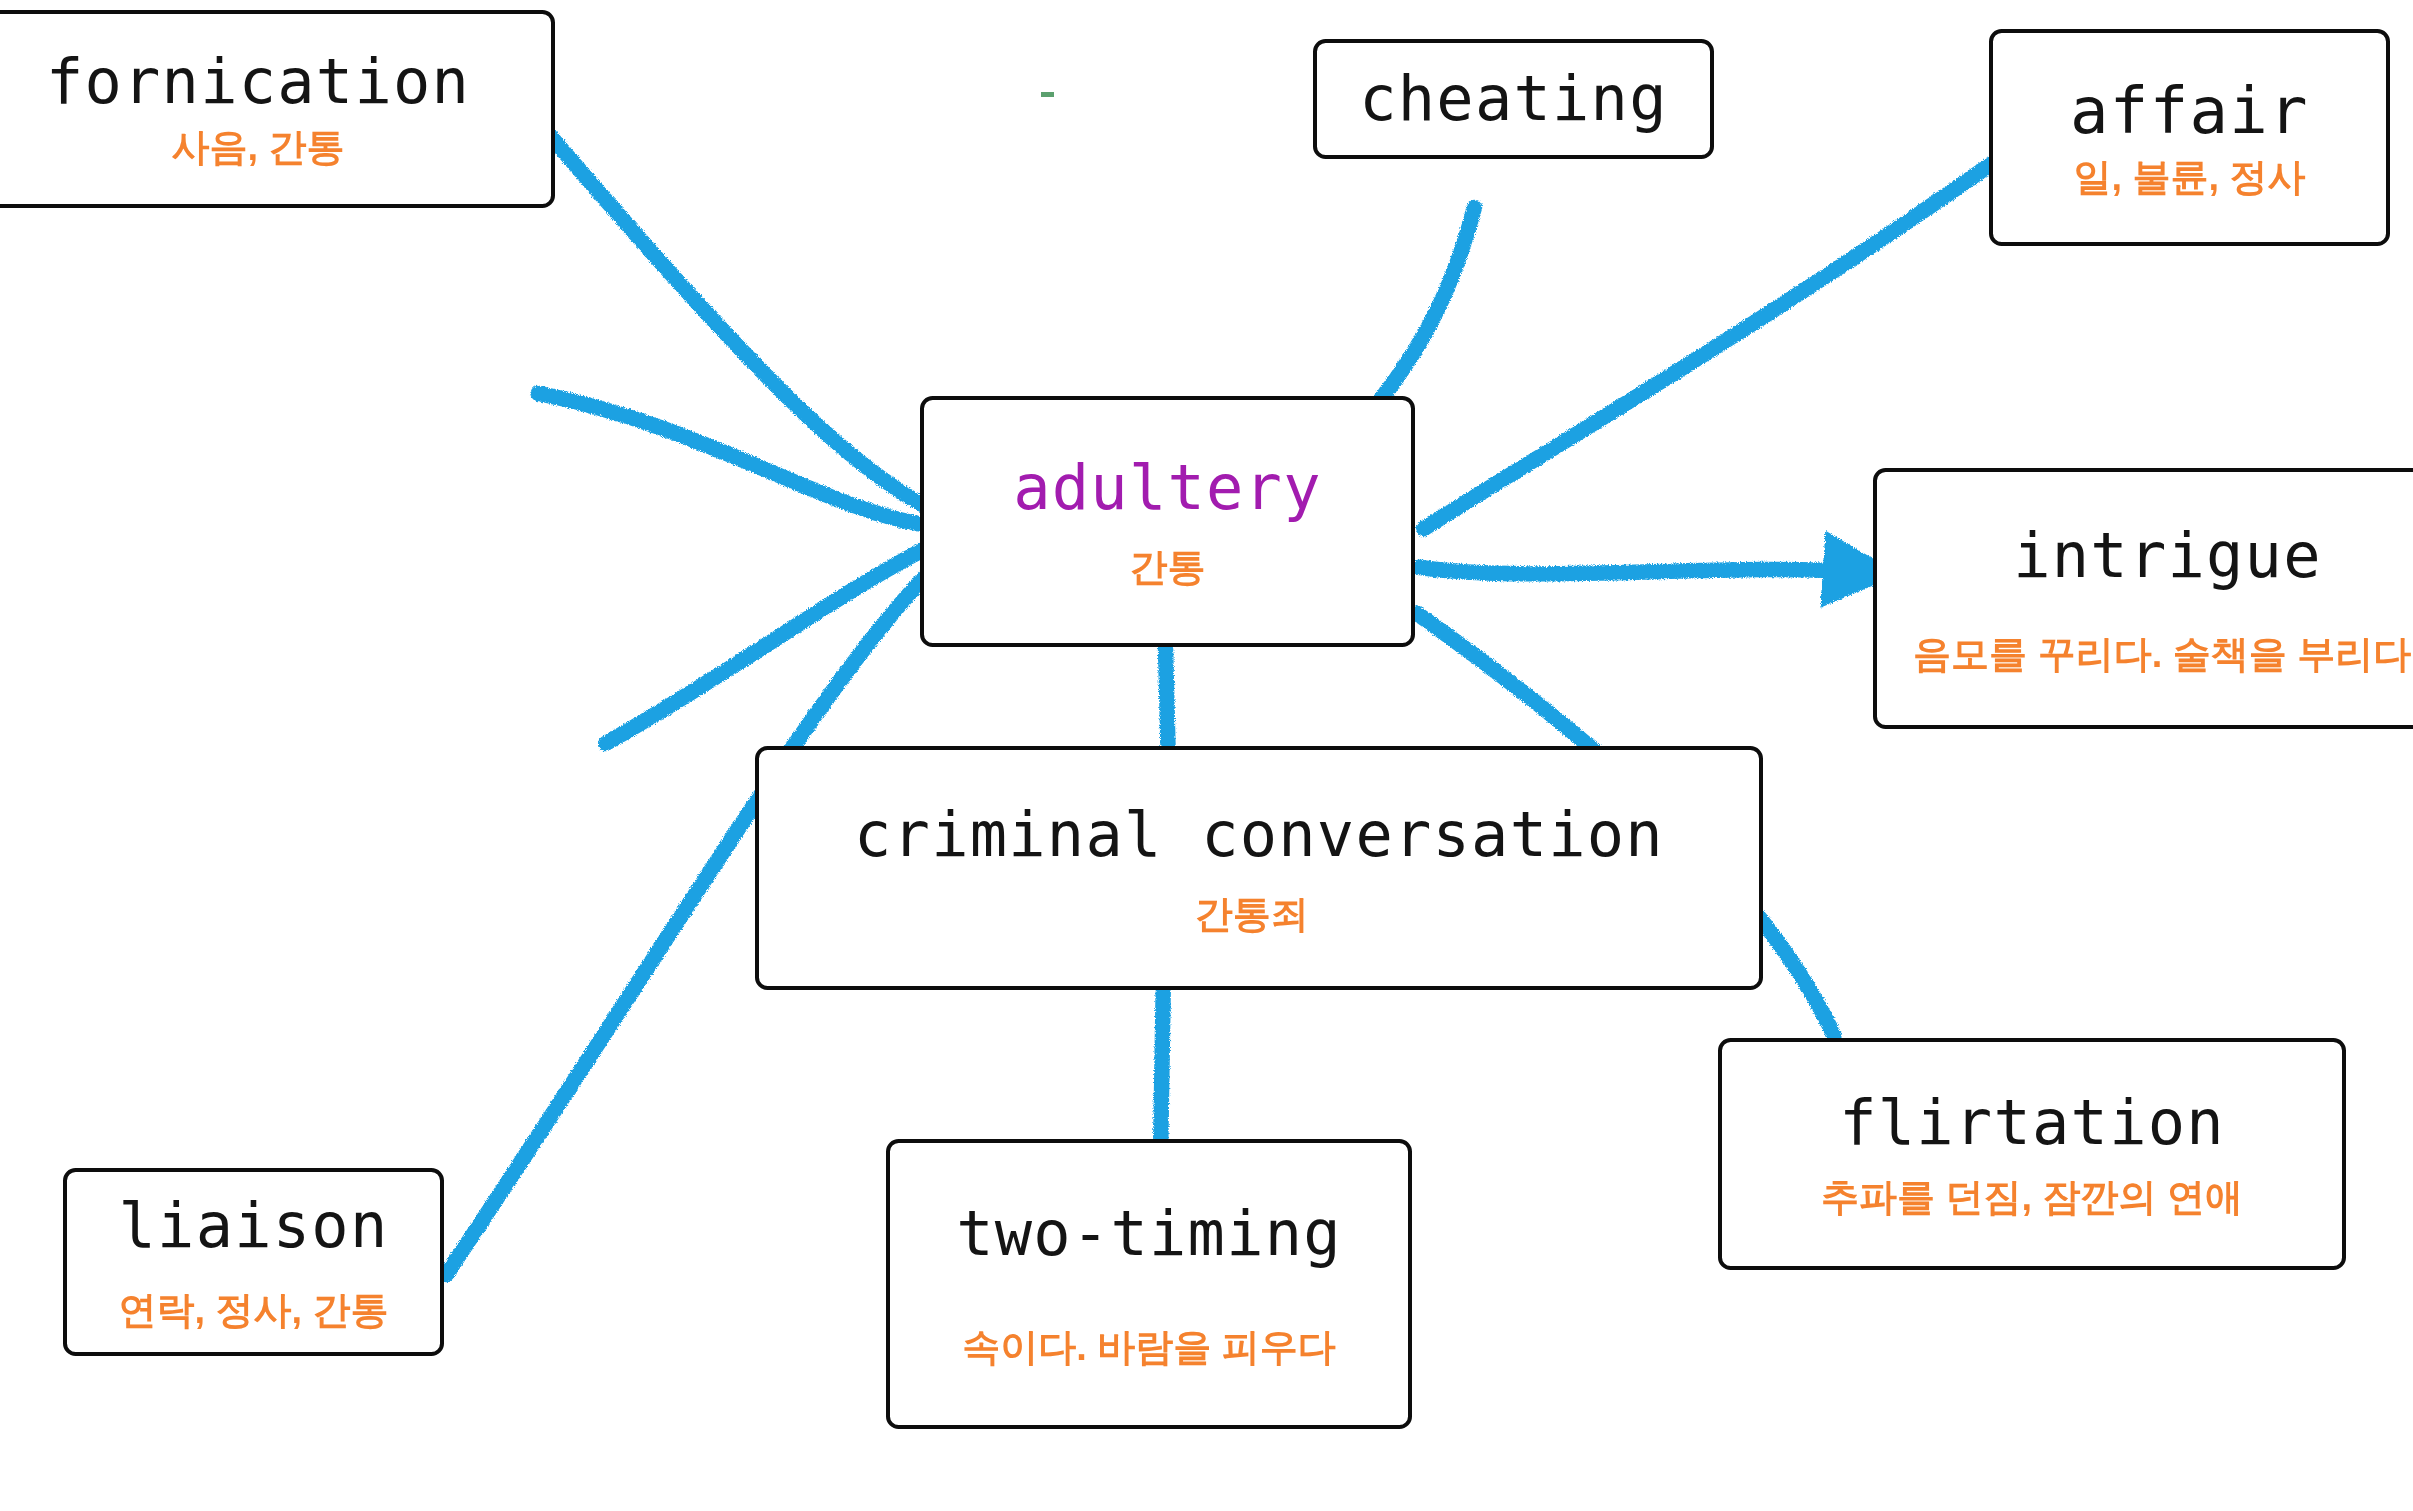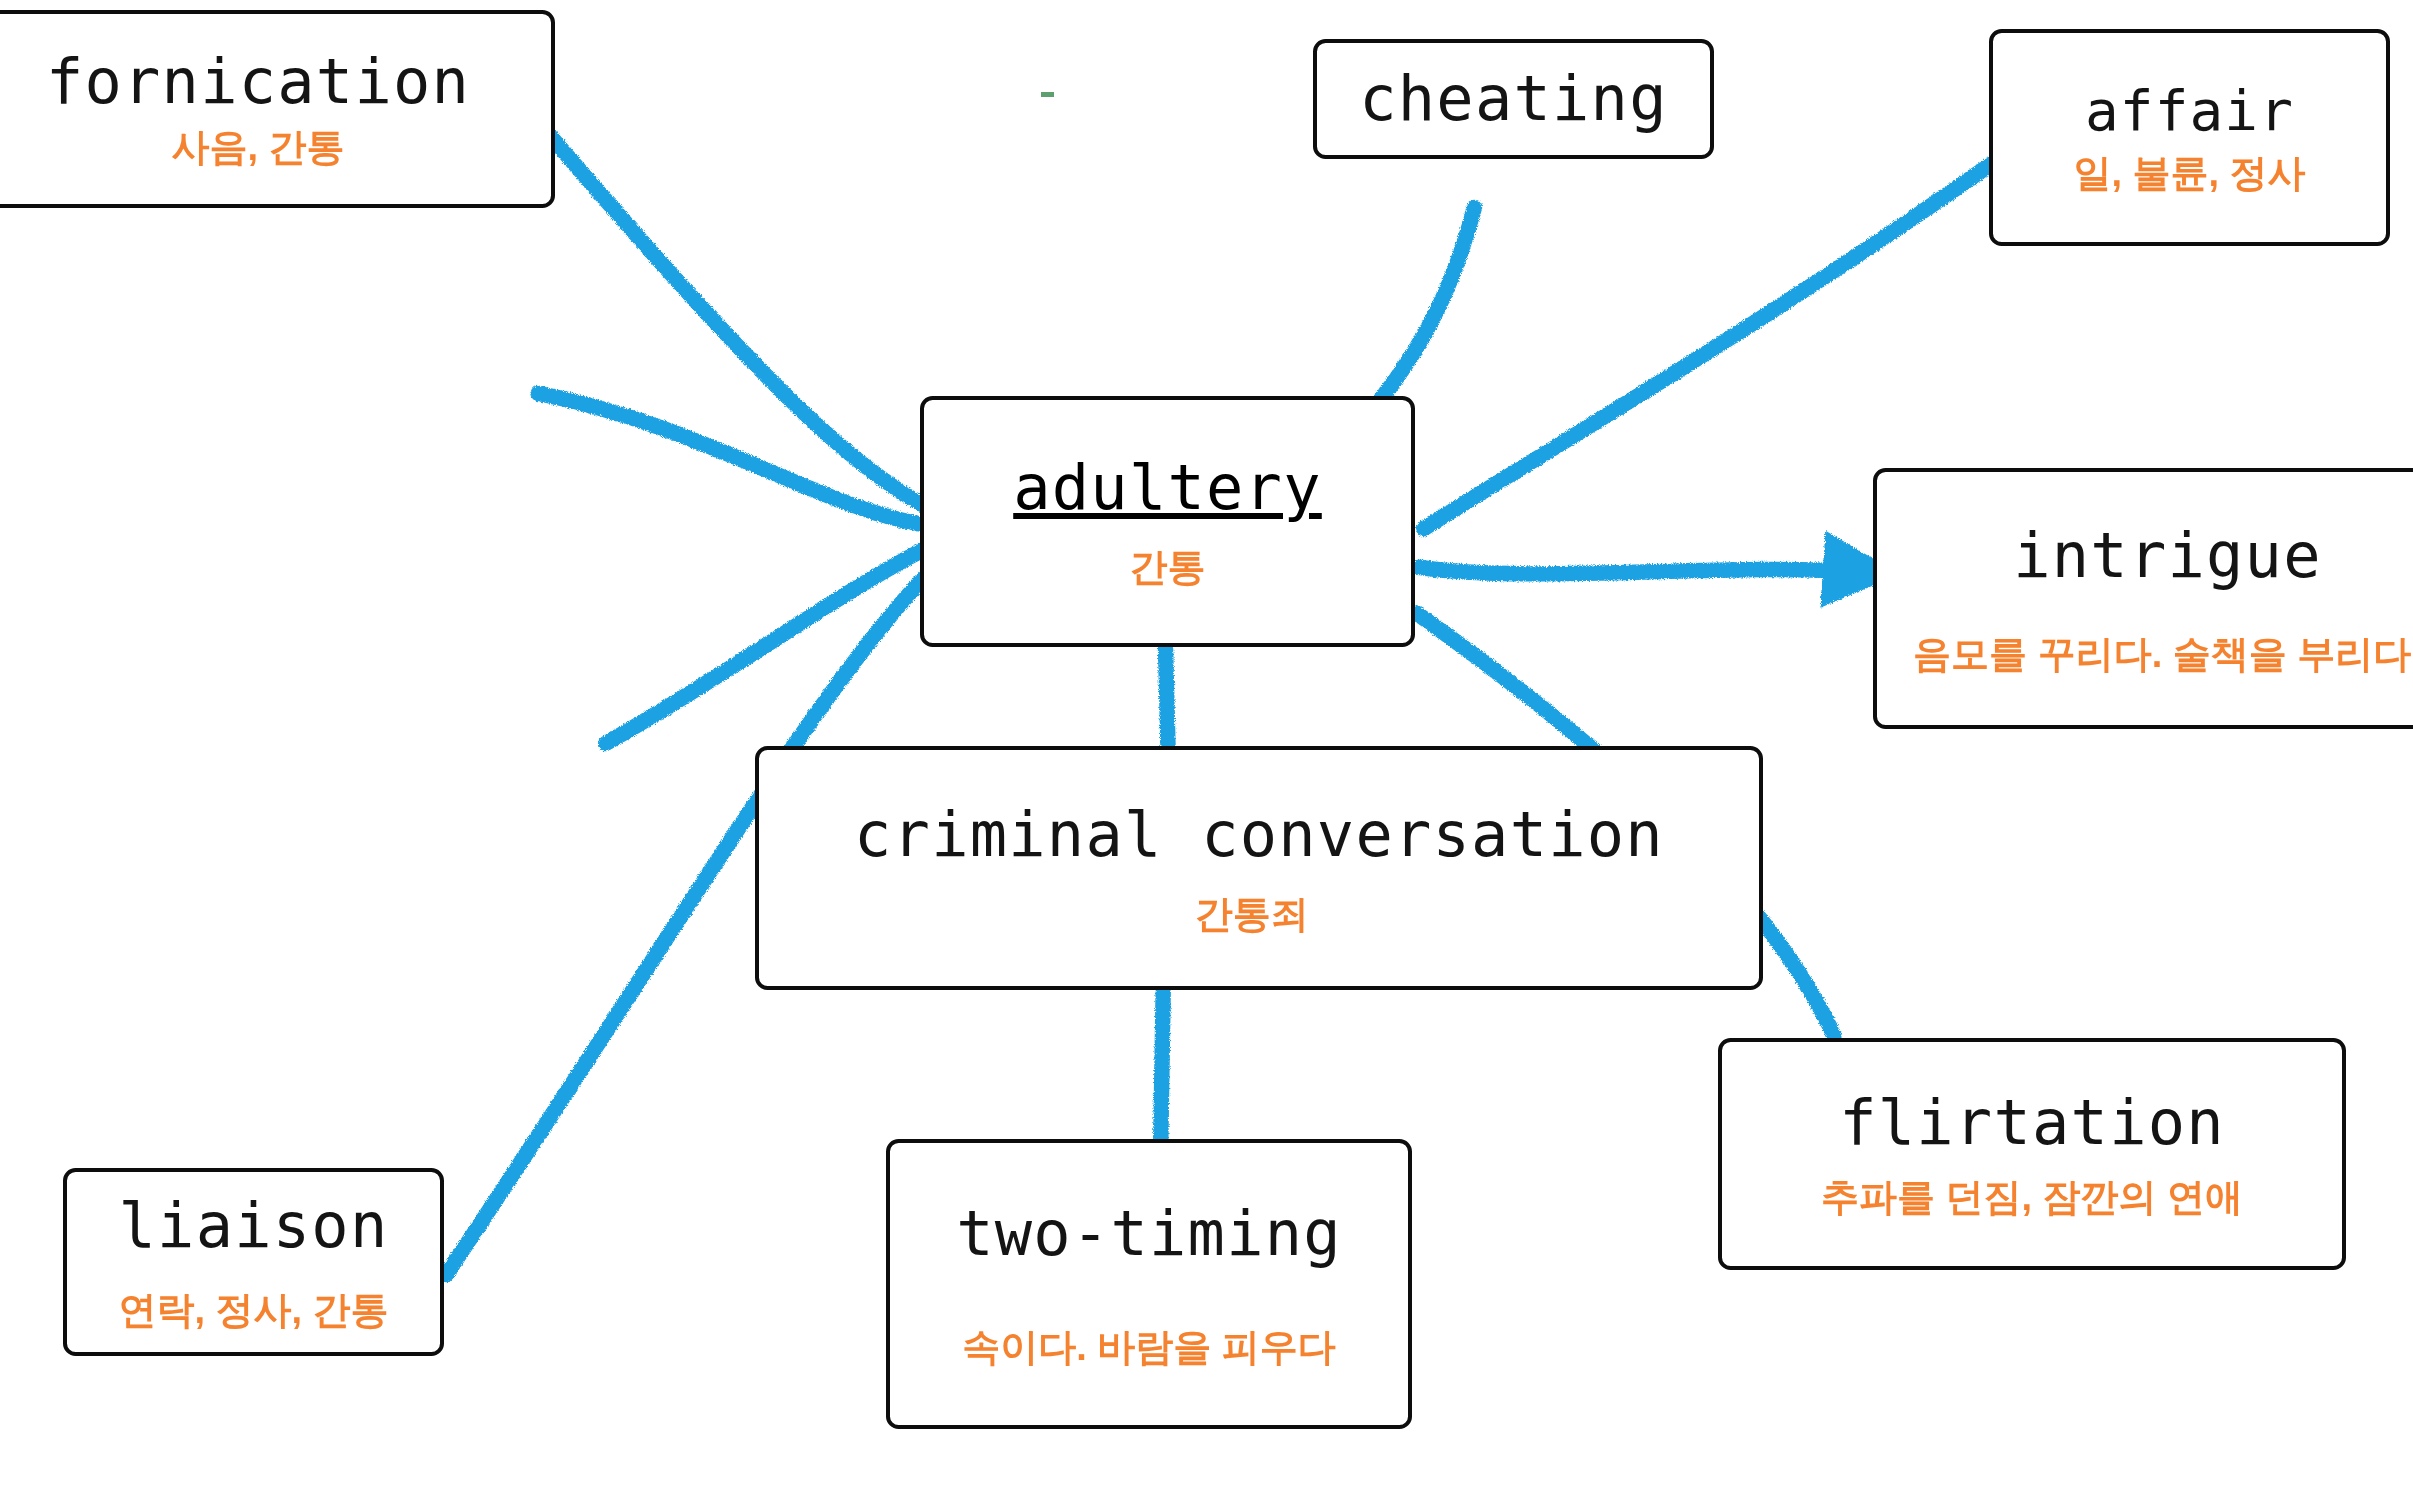--- a/index.html
+++ b/index.html
@@ -42,21 +42,21 @@
     white-space: nowrap;
     line-height: 1.0;
   }
   .node-ko {
     font-family: "Liberation Sans", "DejaVu Sans", sans-serif;
     font-weight: bold;
     color: #f5822e;
     white-space: nowrap;
     line-height: 1.0;
   }
-  .node.center .node-en { color: #000000; text-decoration: underline; }
+  .node.center .node-en { color: #a21caf; }
 
   
   #node-fornication { left: -39px;  top: 9.7px;   width: 594px; height: 198px; }
   #node-fornication .node-en { font-size: 62px; margin-bottom: 14.5px; }
   #node-fornication .node-ko { font-size: 38px; }
 
   #node-infidelity  { left: 29px;   top: 290px;  width: 512px; height: 212px; }
   #node-infidelity .node-en { font-size: 62px; margin-bottom: 19.3px; }
   #node-infidelity .node-ko { font-size: 38px; }
 
@@ -65,21 +65,21 @@
   #node-unfaithfulness .node-ko { font-size: 38px; }
 
   #node-liaison     { left: 63px;  top: 1168px; width: 381px;  height: 188px; }
   #node-liaison .node-en { font-size: 62px; margin-bottom: 34px; }
   #node-liaison .node-ko { font-size: 38px; }
 
   #node-cheating    { left: 1313px; top: 39px;   width: 401px;  height: 120px; }
   #node-cheating .node-en { font-size: 62px; }
 
   #node-affair      { left: 1989px; top: 29px;   width: 401px;  height: 217px; }
-  #node-affair .node-en { font-size: 56px; margin-bottom: 14.5px; }
+  #node-affair .node-en { font-size: 64px; margin-bottom: 14.5px; }
   #node-affair .node-ko { font-size: 38px; }
 
   #node-intrigue    { left: 1873px; top: 468px;  width: 589px; height: 261px; }
   #node-intrigue .node-en { font-size: 62px; margin-bottom: 48px; }
   #node-intrigue .node-ko { font-size: 38px; white-space: nowrap; }
 
   #node-flirtation  { left: 1718px; top: 1038px; width: 628px; height: 232px; justify-content: center; }
   #node-flirtation .node-en { font-size: 62px; margin-bottom: 24px; }
   #node-flirtation .node-ko { font-size: 38px; }
 

